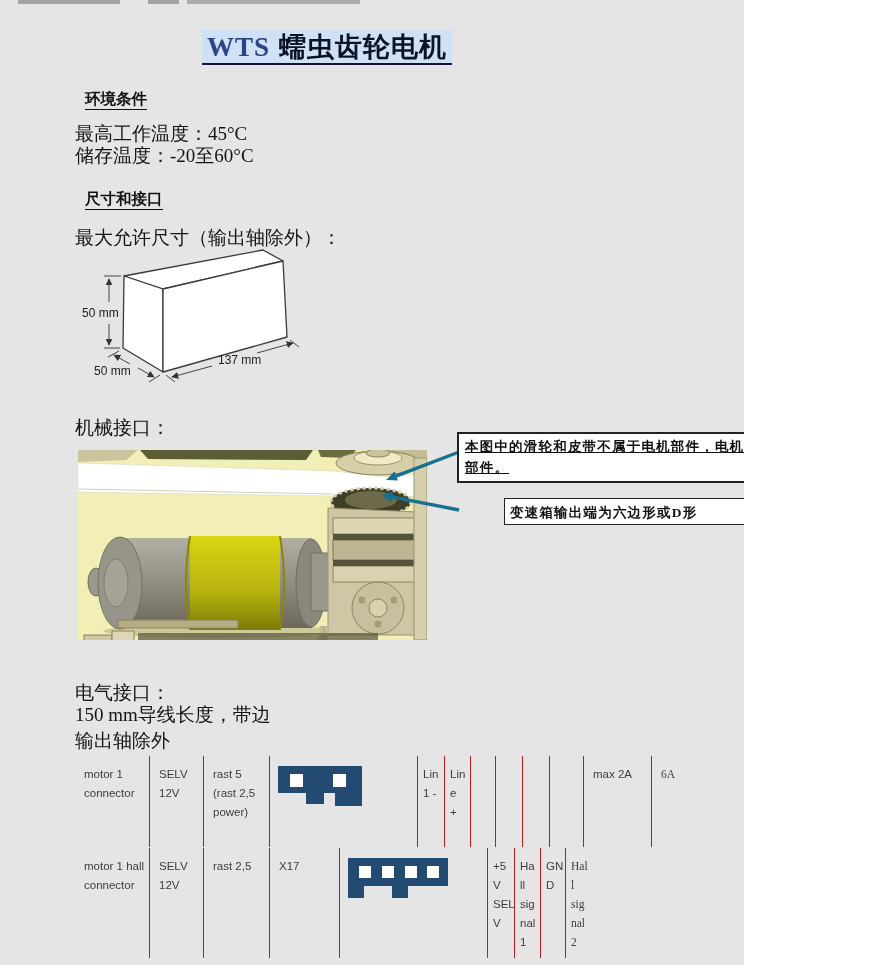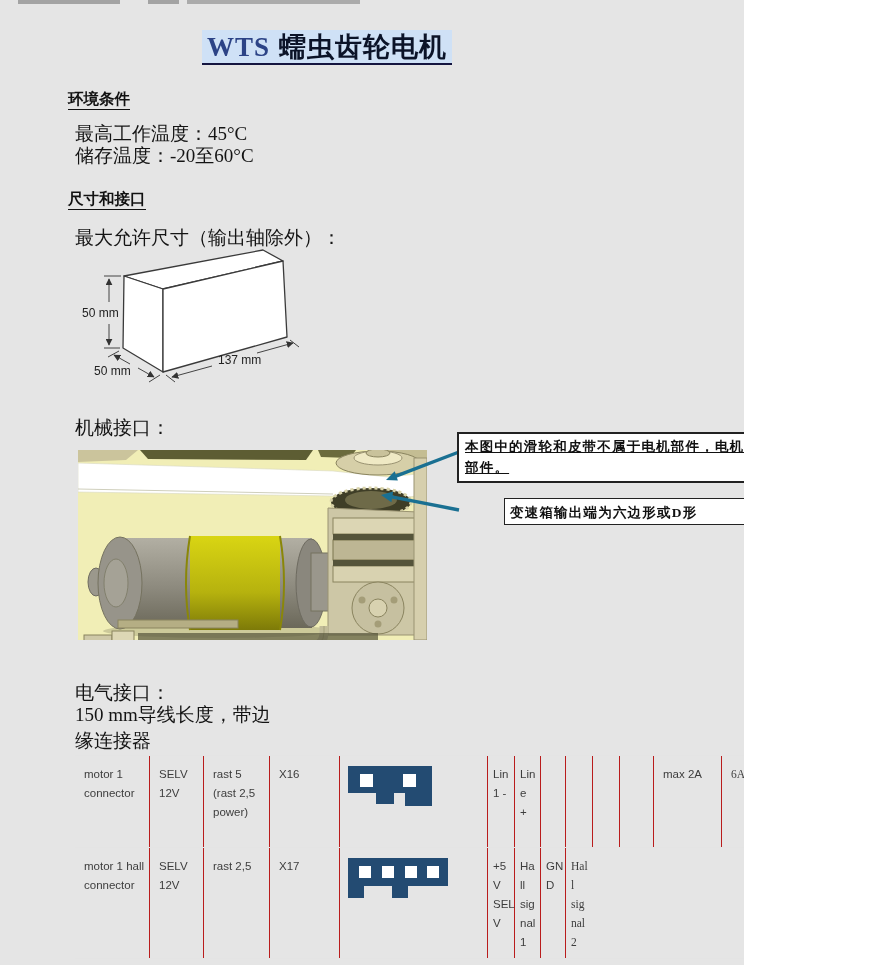--- a/index.html
+++ b/index.html
@@ -9,21 +9,21 @@
   
   .frag{position:absolute;top:0;height:4px;background:#a3a3a3;}
 
   
   .title{position:absolute;left:202px;top:29px;font-size:27px;font-weight:bold;letter-spacing:1px;white-space:nowrap;}
   .title .hl{background:#cfe1f6;padding:2px 5px 1px 5px;border-bottom:2.5px solid #14143f;}
   .title .en{color:#2c4386;}
   .title .zh{color:#0b1328;margin-left:9px;}
 
   
-  .h2{position:absolute;left:68px;font-size:15.5px;font-weight:bold;}
+  .h2{position:absolute;left:85px;font-size:15.5px;font-weight:bold;}
   .h2 span{border-bottom:1.6px solid #111;padding-bottom:2px;}
   .p{position:absolute;left:75px;font-size:19px;color:#141414;}
 
   
   .boxfig{position:absolute;left:72px;top:246px;}
   .dimtxt{font-family:"Liberation Sans","DejaVu Sans",sans-serif;font-size:12px;fill:#222;}
 
   
   .motorfig{position:absolute;left:78px;top:450px;}
 
@@ -186,28 +186,27 @@
 
   <div class="callout callout1">
     <span>本图中的滑轮和皮带不属于电机部件，电机制造商不会提供这些部件。</span>
   </div>
   <div class="callout callout2">
     <span>变速箱输出端为六边形或D形</span>
   </div>
 
   <div class="p" style="top:680px;">电气接口：</div>
   <div class="p" style="top:702px;">150 mm导线长度，带边</div>
-  <div class="p" style="top:728px;">缘连接器</div>
+  <div class="p" style="top:728px;">输出轴除外</div>
 
   <div class="ctable">
     <div class="trow r1">
       <div class="tc c1">motor 1 connector</div>
       <div class="tc c2">SELV 12V</div>
       <div class="tc c3">rast 5 (rast 2,5 power)</div>
-      <div class="tc c5">X16</div>
       <div class="tc c6">
         <svg width="84" height="40" viewBox="0 0 84 40">
           <path d="M0,0 H84 V40 H57 V27 H46 V38 H28 V27 H0 Z" fill="#234b72"></path>
           <rect x="12" y="8" width="13" height="13" fill="#ffffff"></rect>
           <rect x="55" y="8" width="13" height="13" fill="#ffffff"></rect>
         </svg>
       </div>
       <div class="tc c7 pre">Lin
 1 -</div>
       <div class="tc c8 pre">Lin

